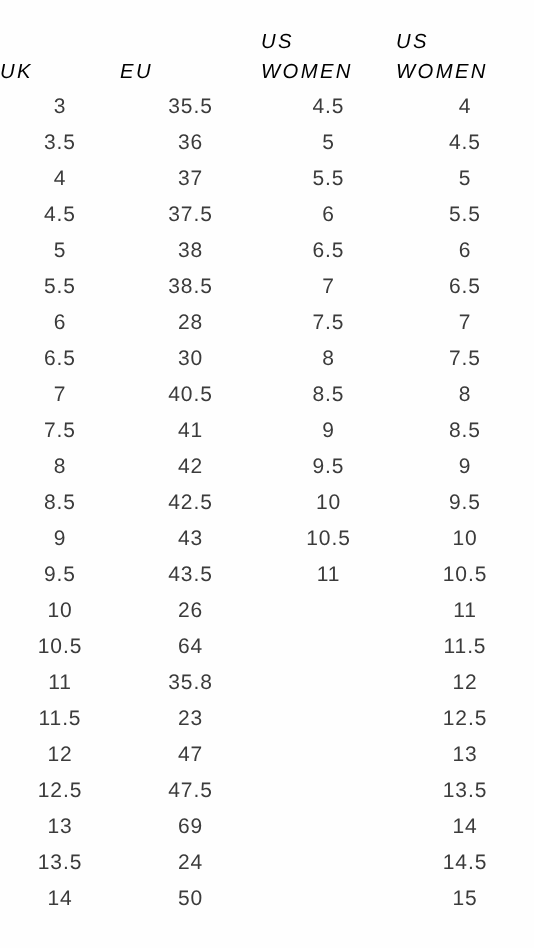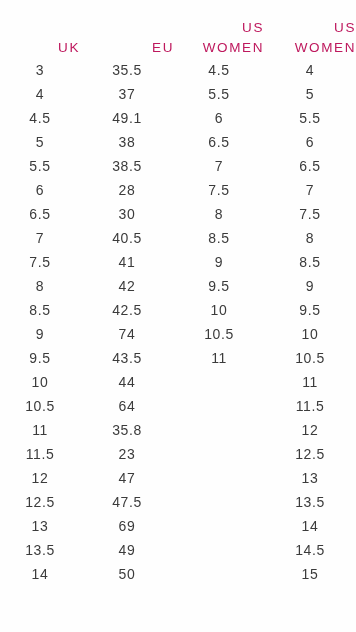--- a/index.html
+++ b/index.html
@@ -32,27 +32,28 @@
   }
   table.size-table col.c-uk      { width: 80px; }
   table.size-table col.c-eu      { width: 94px; }
   table.size-table col.c-uswomen { width: 90px; }
   table.size-table col.c-usunisex{ width: 92px; }
 
   thead th {
     font-weight: 300;
     font-size: 13.5px;
     letter-spacing: 1.6px;
-    color: #be185d;
-    text-align: right;
+    color: #000000;
+    text-align: left;
     vertical-align: bottom;
     padding: 0;
     border: none;
     line-height: 20px;
     height: 58px;
+    font-style: italic;
   }
   thead th .hdr-line {
     display: block;
     white-space: nowrap;
   }
   thead th .hdr-line.blank {
     visibility: hidden;
   }
 
   tbody td {
@@ -104,28 +105,34 @@
         </tr>
     </thead>
     <tbody>
         <tr>
           <td>3</td>
           <td>35.5</td>
           <td>4.5</td>
           <td>4</td>
         </tr>
         <tr>
+          <td>3.5</td>
+          <td>36</td>
+          <td>5</td>
+          <td>4.5</td>
+        </tr>
+        <tr>
           <td>4</td>
           <td>37</td>
           <td>5.5</td>
           <td>5</td>
         </tr>
         <tr>
           <td>4.5</td>
-          <td>49.1</td>
+          <td>37.5</td>
           <td>6</td>
           <td>5.5</td>
         </tr>
         <tr>
           <td>5</td>
           <td>38</td>
           <td>6.5</td>
           <td>6</td>
         </tr>
         <tr>
@@ -165,33 +172,33 @@
           <td>9</td>
         </tr>
         <tr>
           <td>8.5</td>
           <td>42.5</td>
           <td>10</td>
           <td>9.5</td>
         </tr>
         <tr>
           <td>9</td>
-          <td>74</td>
+          <td>43</td>
           <td>10.5</td>
           <td>10</td>
         </tr>
         <tr>
           <td>9.5</td>
           <td>43.5</td>
           <td>11</td>
           <td>10.5</td>
         </tr>
         <tr>
           <td>10</td>
-          <td>44</td>
+          <td>26</td>
           <td class="empty">&nbsp;</td>
           <td>11</td>
         </tr>
         <tr>
           <td>10.5</td>
           <td>64</td>
           <td class="empty">&nbsp;</td>
           <td>11.5</td>
         </tr>
         <tr>
@@ -219,21 +226,21 @@
           <td>13.5</td>
         </tr>
         <tr>
           <td>13</td>
           <td>69</td>
           <td class="empty">&nbsp;</td>
           <td>14</td>
         </tr>
         <tr>
           <td>13.5</td>
-          <td>49</td>
+          <td>24</td>
           <td class="empty">&nbsp;</td>
           <td>14.5</td>
         </tr>
         <tr>
           <td>14</td>
           <td>50</td>
           <td class="empty">&nbsp;</td>
           <td>15</td>
         </tr>
       </tbody>

